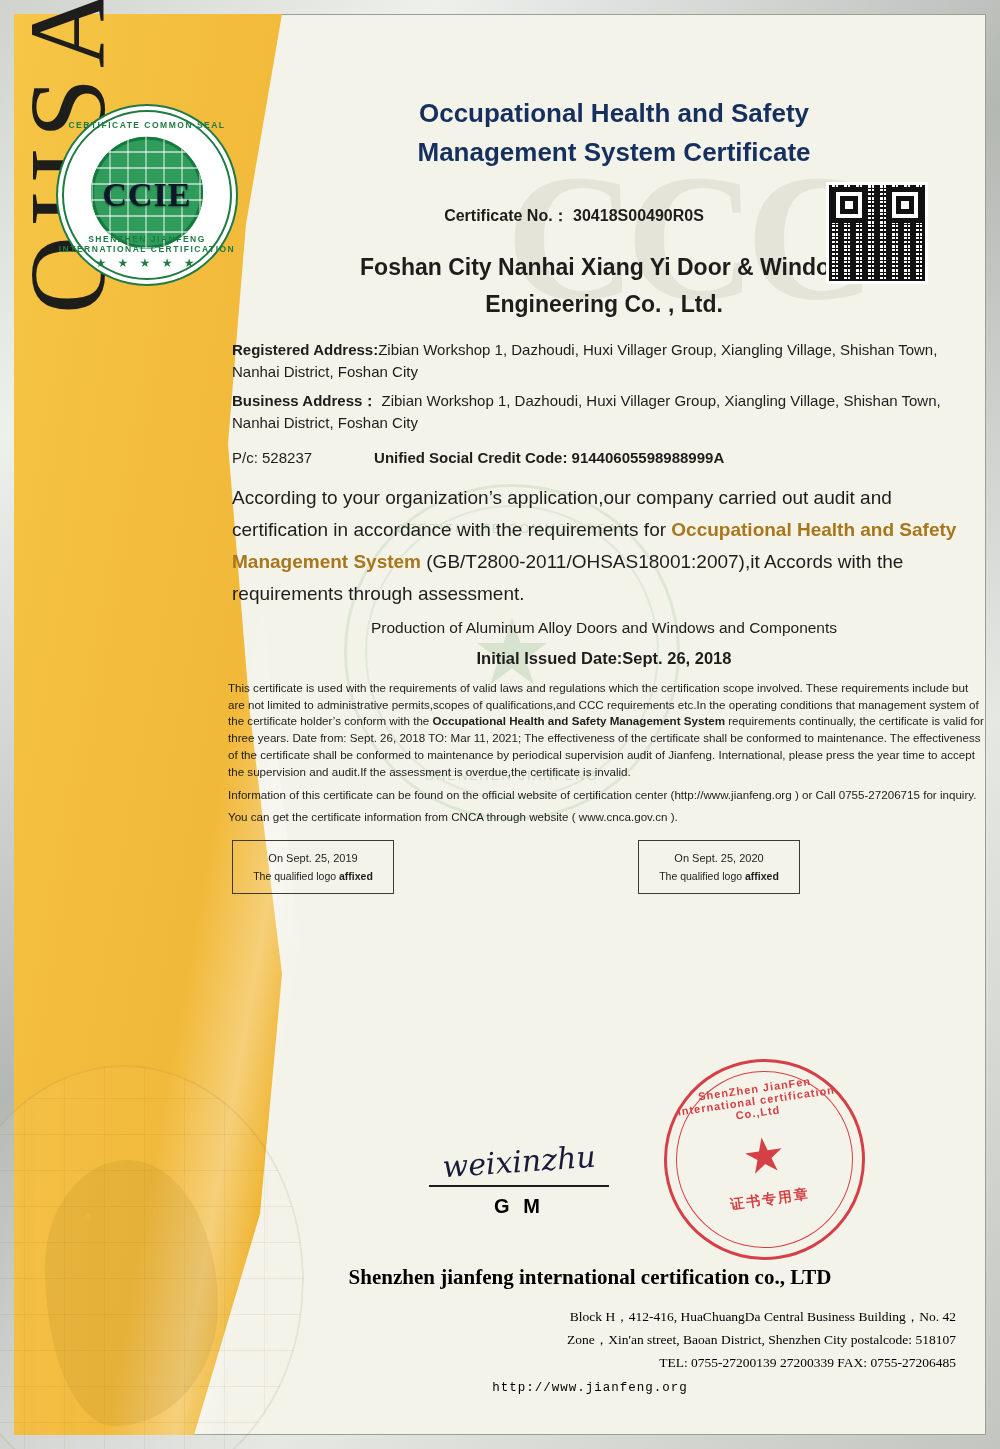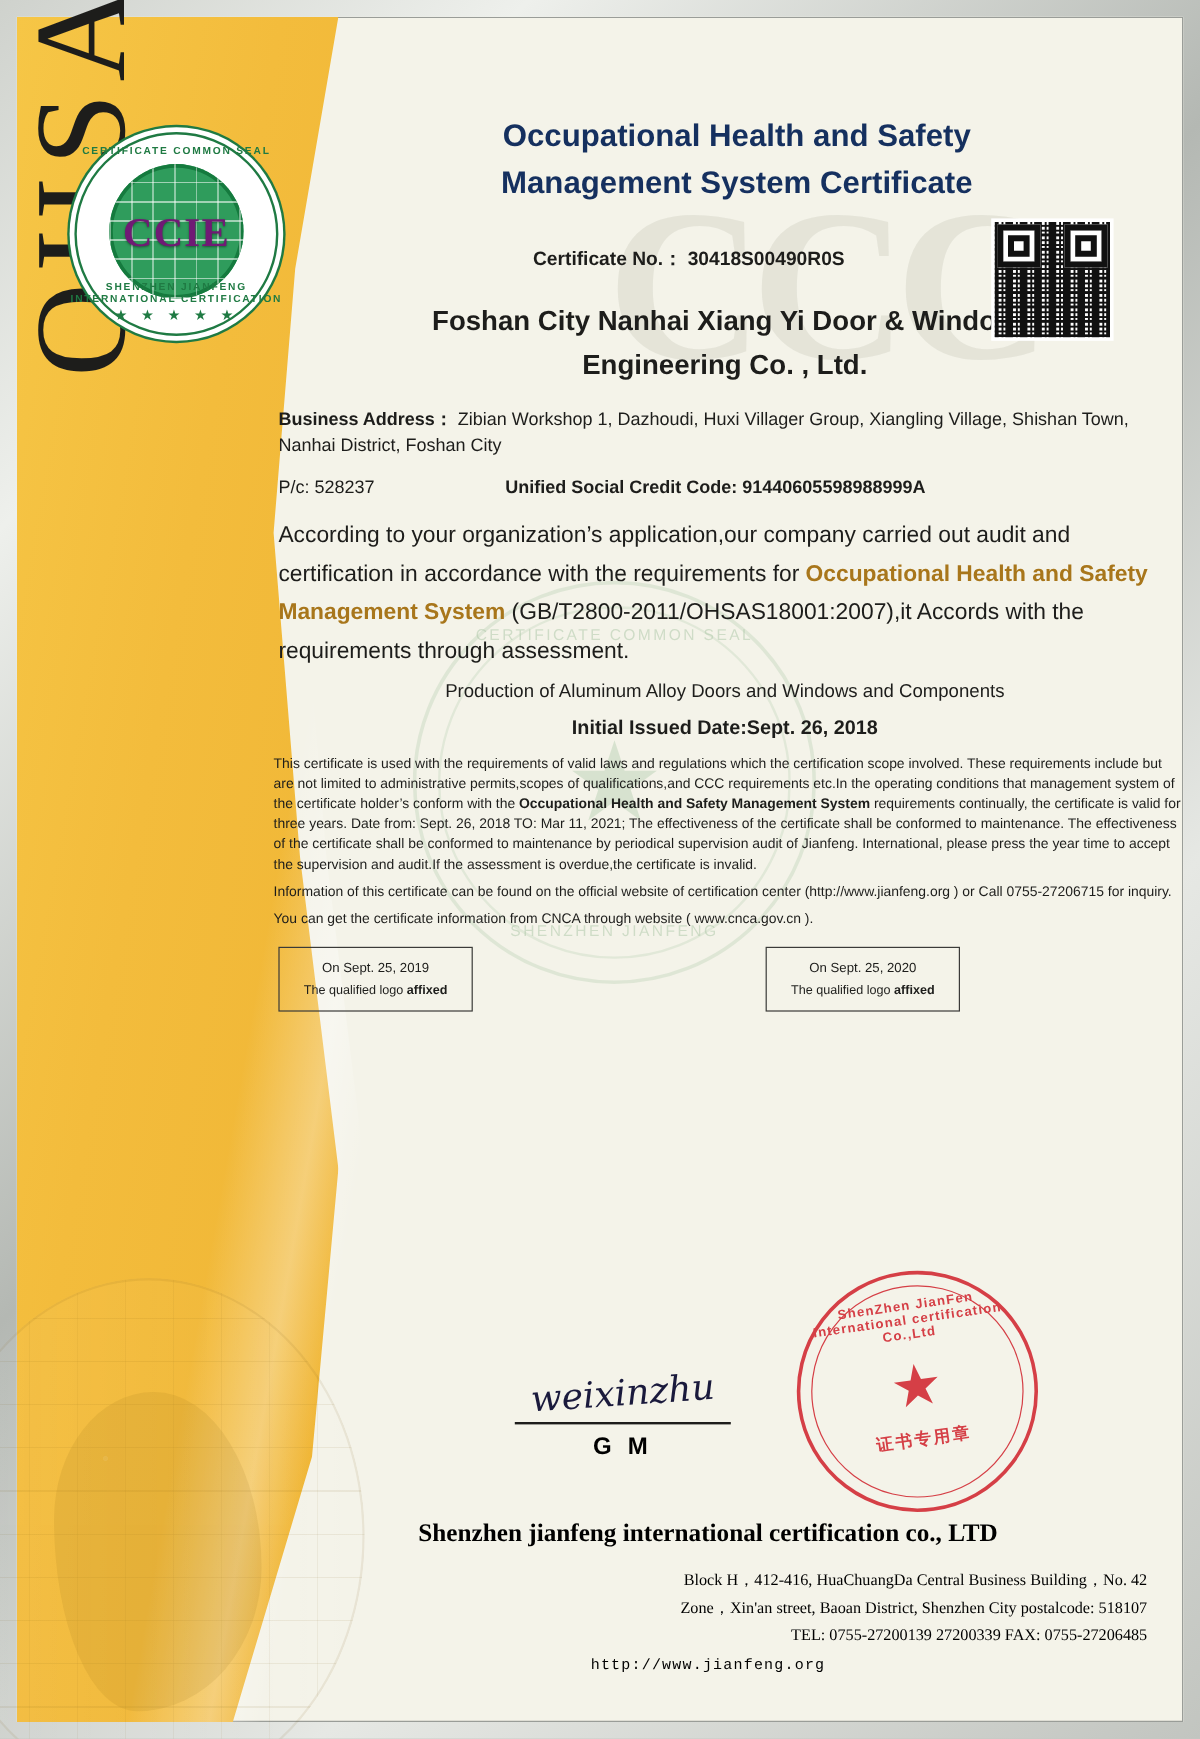--- a/index.html
+++ b/index.html
@@ -85,21 +85,21 @@
   }
   .ccie-globe:before{
     content:"";position:absolute;inset:0;
     background:
       repeating-linear-gradient(0deg,rgba(255,255,255,.55) 0 1.5px,transparent 1.5px 16px),
       repeating-linear-gradient(90deg,rgba(255,255,255,.45) 0 1.5px,transparent 1.5px 18px);
   }
   .ccie-text{
     position:absolute;left:50%;top:50%;transform:translate(-50%,-50%);
     font-family:"Liberation Serif", serif;
-    font-weight:bold;font-size:34px;color:#701a75;
+    font-weight:bold;font-size:34px;color:#0f172a;
     letter-spacing:1px;
     text-shadow:0 1px 2px rgba(0,0,0,.45);
     z-index:3;
   }
   .ccie-arc-top,.ccie-arc-bottom{
     position:absolute;left:0;right:0;text-align:center;
     font-size:8.5px;letter-spacing:1.5px;color:#1f7a43;font-weight:bold;
   }
   .ccie-arc-top{top:14px;}
   .ccie-arc-bottom{bottom:30px;}
@@ -168,21 +168,21 @@
     text-align:center;font-size:16px;font-weight:bold;margin:34px 0 0 -60px;
   }
   .company{
     text-align:center;font-size:23px;font-weight:bold;line-height:1.6;margin:22px 0 0 0;
   }
   .addr-block{
     font-size:15px;line-height:1.5;margin:16px 0 0 8px;
   }
   .addr-label{font-weight:bold;}
   .pc-row{
-    display:flex;gap:109px;font-size:15px;margin:14px 0 0 8px;
+    display:flex;gap:62px;font-size:15px;margin:14px 0 0 8px;
   }
   .pc-row .uscc{font-weight:bold;}
   .para{
     font-size:19px;line-height:1.7;margin:16px 0 0 8px;
   }
   .para .hl{color:#a8761b;font-weight:bold;}
   .scope-head{
     text-align:center;font-size:17px;font-weight:bold;margin:10px 0 0 0;
   }
   .scope-head .hl{color:#a8761b;}
@@ -294,20 +294,23 @@
         <span>Certificate No.：</span>
         <span>30418S00490R0S</span>
       </div>
 
       <div class="company">
         <div>Foshan City Nanhai Xiang Yi Door &amp; Window</div>
         <div>Engineering Co. , Ltd.</div>
       </div>
 
       <div class="addr-block">
+        <div>
+          <span class="addr-label">Registered Address:</span><span>Zibian Workshop 1, Dazhoudi, Huxi Villager Group, Xiangling Village, Shishan Town, Nanhai District, Foshan City</span>
+        </div>
         <div style="margin-top:6px;">
           <span class="addr-label">Business Address：</span>
           <span>Zibian Workshop 1, Dazhoudi, Huxi Villager Group, Xiangling Village, Shishan Town, Nanhai District, Foshan City</span>
         </div>
       </div>
 
       <div class="pc-row">
         <span>P/c: 528237</span>
         <span class="uscc">Unified Social Credit Code: 91440605598988999A</span>
       </div>

